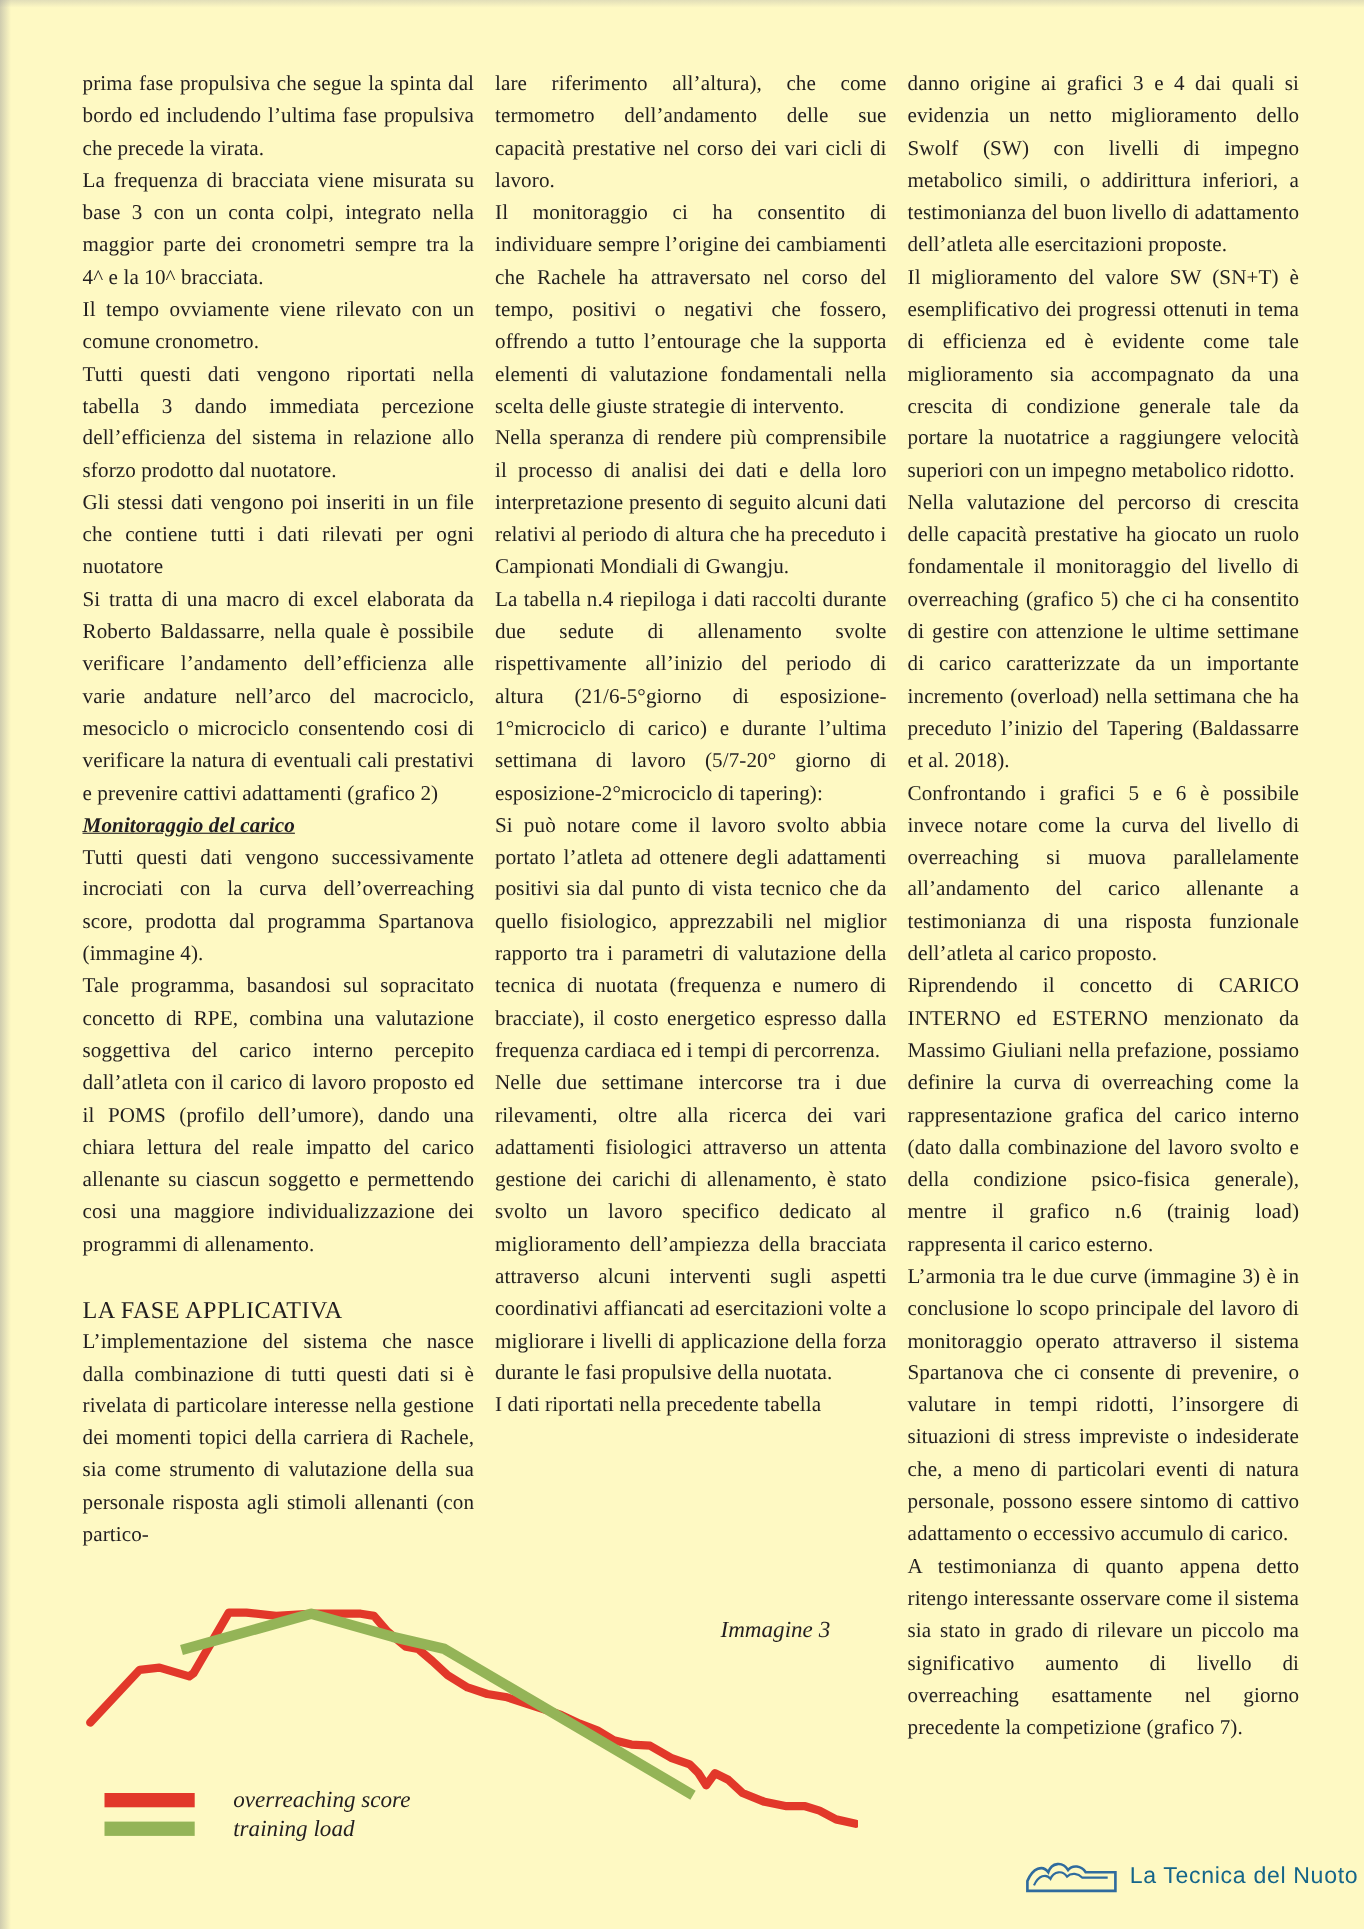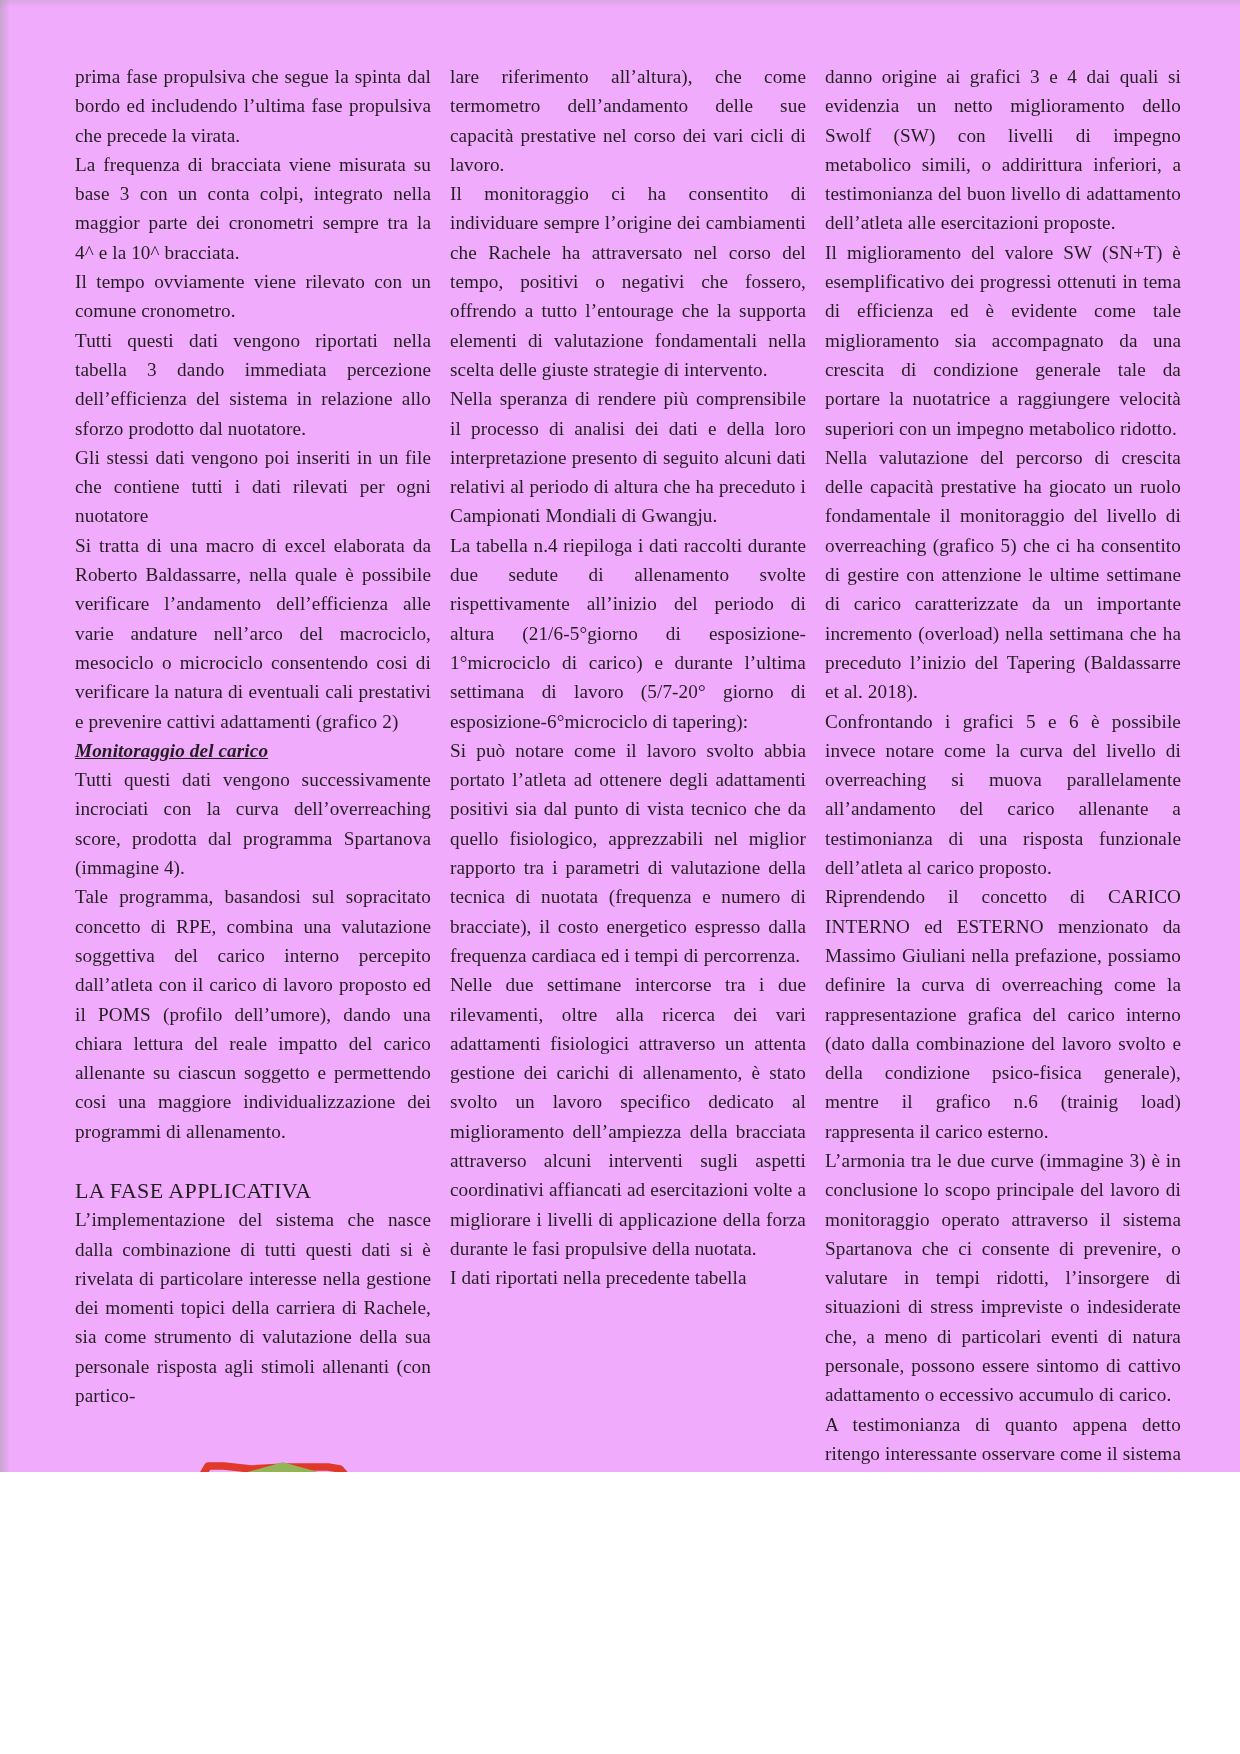--- a/index.html
+++ b/index.html
@@ -1,17 +1,17 @@
 <!DOCTYPE html>
 <html style="--text: #221e1f; --footer-blue: #15658a; --bullet: #c0087e; --pagenum: #26242c;"><head>
 <meta charset="utf-8">
 <style>
   *{margin:0;padding:0;box-sizing:border-box}
   html,body{background:#ffffff}
-  .page{position:relative;width:1240px;height:1472px;background:#f0abfc;
+  .page{position:relative;width:1240px;height:1754px;background:#fef9c3;
         font-family:"Liberation Serif",serif;color:var(--text,#221e1f);overflow:hidden}
   .edge-left{position:absolute;left:0;top:0;width:10px;height:100%;
         background:linear-gradient(90deg,rgba(150,150,150,.45),rgba(255,255,255,0));pointer-events:none}
   .edge-top{position:absolute;left:0;top:0;width:100%;height:7px;
         background:linear-gradient(180deg,rgba(160,160,160,.30),rgba(255,255,255,0));pointer-events:none}
   .columns{position:absolute;left:75px;top:62px;width:1106px;display:flex;gap:19px}
   .col{width:356px;font-size:19.2px;line-height:29.3px;letter-spacing:.1px}
   .col p{text-align:justify}
   .h-mono{text-align:center;font-weight:bold;font-style:italic;text-decoration:underline}
   .h-fase{text-align:center;font-weight:normal;font-size:22px;letter-spacing:.4px;margin-top:30px}
@@ -42,21 +42,21 @@
       <p class="h-mono">Monitoraggio del carico</p>
       <p>Tutti questi dati vengono successivamente incrociati con la curva dell’overreaching score, prodotta dal programma Spartanova (immagine 4).</p>
       <p>Tale programma, basandosi sul sopracitato concetto di RPE, combina una valutazione soggettiva del carico interno percepito dall’atleta con il carico di lavoro proposto ed il POMS (profilo dell’umore), dando una chiara lettura del reale impatto del carico allenante su ciascun soggetto e permettendo cosi una maggiore individualizzazione dei programmi di allenamento.</p>
       <p class="h-fase">LA FASE APPLICATIVA</p>
       <p>L’implementazione del sistema che nasce dalla combinazione di tutti questi dati si è rivelata di particolare interesse nella gestione dei momenti topici della carriera di Rachele, sia come strumento di valutazione della sua personale risposta agli stimoli allenanti (con partico-</p>
     </div>
     <div class="col">
       <p>lare riferimento all’altura), che come termometro dell’andamento delle sue capacità prestative nel corso dei vari cicli di lavoro.</p>
       <p>Il monitoraggio ci ha consentito di individuare sempre l’origine dei cambiamenti che Rachele ha attraversato nel corso del tempo, positivi o negativi che fossero, offrendo a tutto l’entourage che la supporta elementi di valutazione fondamentali nella scelta delle giuste strategie di intervento.</p>
       <p>Nella speranza di rendere più comprensibile il processo di analisi dei dati e della loro interpretazione presento di seguito alcuni dati relativi al periodo di altura che ha preceduto i Campionati Mondiali di Gwangju.</p>
-      <p>La tabella n.4 riepiloga i dati raccolti durante due sedute di allenamento svolte rispettivamente all’inizio del periodo di altura (21/6-5°giorno di esposizione-1°microciclo di carico) e durante l’ultima settimana di lavoro (5/7-20° giorno di esposizione-6°microciclo di tapering):</p>
+      <p>La tabella n.4 riepiloga i dati raccolti durante due sedute di allenamento svolte rispettivamente all’inizio del periodo di altura (21/6-5°giorno di esposizione-1°microciclo di carico) e durante l’ultima settimana di lavoro (5/7-20° giorno di esposizione-2°microciclo di tapering):</p>
       <p>Si può notare come il lavoro svolto abbia portato l’atleta ad ottenere degli adattamenti positivi sia dal punto di vista tecnico che da quello fisiologico, apprezzabili nel miglior rapporto tra i parametri di valutazione della tecnica di nuotata (frequenza e numero di bracciate), il costo energetico espresso dalla frequenza cardiaca ed i tempi di percorrenza.</p>
       <p>Nelle due settimane intercorse tra i due rilevamenti, oltre alla ricerca dei vari adattamenti fisiologici attraverso un attenta gestione dei carichi di allenamento, è stato svolto un lavoro specifico dedicato al miglioramento dell’ampiezza della bracciata attraverso alcuni interventi sugli aspetti coordinativi affiancati ad esercitazioni volte a migliorare i livelli di applicazione della forza durante le fasi propulsive della nuotata.</p>
       <p>I dati riportati nella precedente tabella</p>
     </div>
     <div class="col">
       <p>danno origine ai grafici 3 e 4 dai quali si evidenzia un netto miglioramento dello Swolf (SW) con livelli di impegno metabolico simili, o addirittura inferiori, a testimonianza del buon livello di adattamento dell’atleta alle esercitazioni proposte.</p>
       <p>Il miglioramento del valore SW (SN+T) è esemplificativo dei progressi ottenuti in tema di efficienza ed è evidente come tale miglioramento sia accompagnato da una crescita di condizione generale tale da portare la nuotatrice a raggiungere velocità superiori con un impegno metabolico ridotto.</p>
       <p>Nella valutazione del percorso di crescita delle capacità prestative ha giocato un ruolo fondamentale il monitoraggio del livello di overreaching (grafico 5) che ci ha consentito di gestire con attenzione le ultime settimane di carico caratterizzate da un importante incremento (overload) nella settimana che ha preceduto l’inizio del Tapering (Baldassarre et al. 2018).</p>
       <p>Confrontando i grafici 5 e 6 è possibile invece notare come la curva del livello di overreaching si muova parallelamente all’andamento del carico allenante a testimonianza di una risposta funzionale dell’atleta al carico proposto.</p>
       <p>Riprendendo il concetto di CARICO INTERNO ed ESTERNO menzionato da Massimo Giuliani nella prefazione, possiamo definire la curva di overreaching come la rappresentazione grafica del carico interno (dato dalla combinazione del lavoro svolto e della condizione psico-fisica generale), mentre il grafico n.6 (trainig load) rappresenta il carico esterno.</p>

